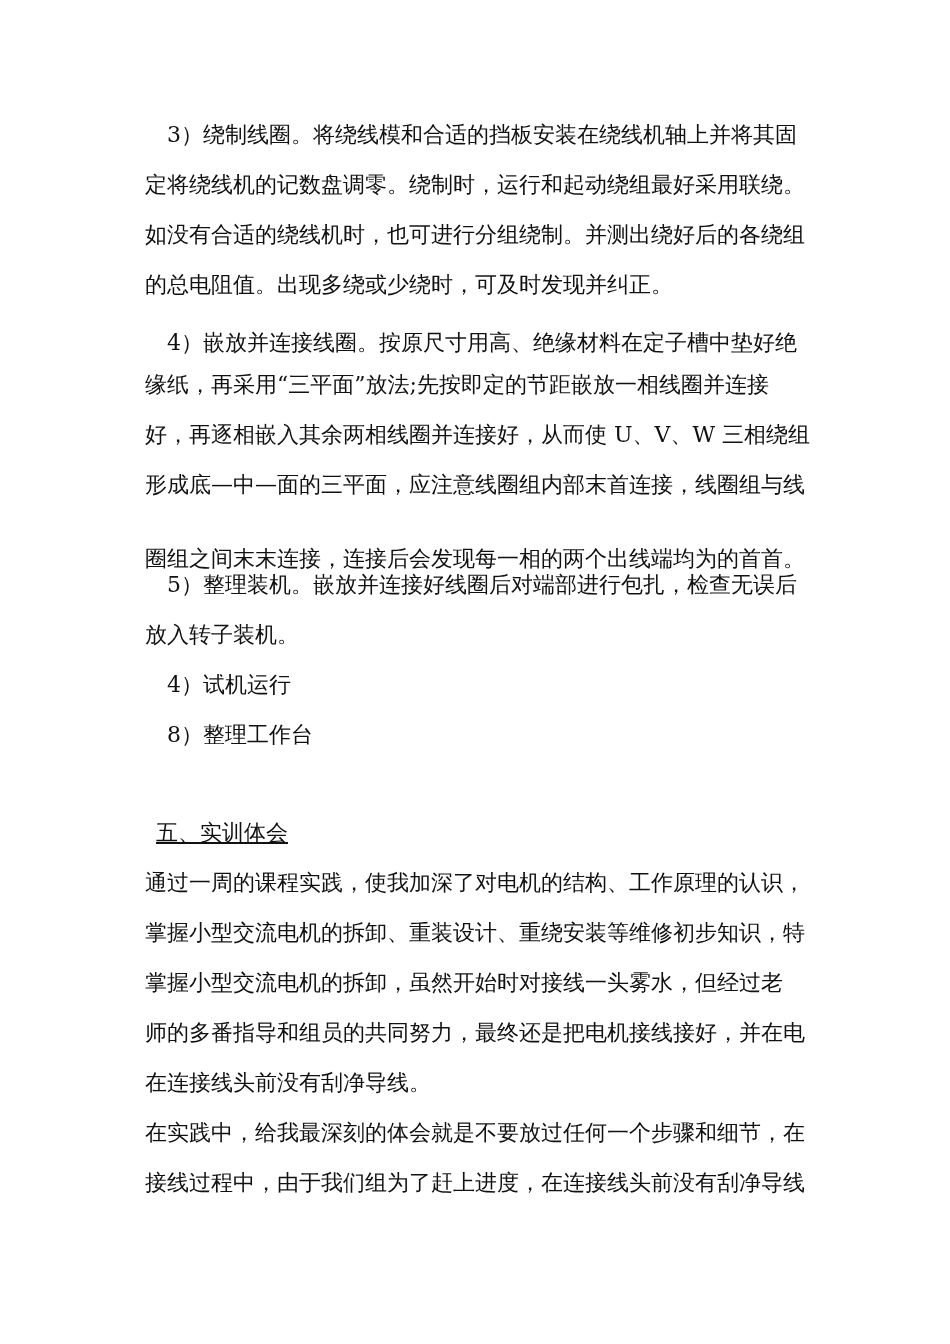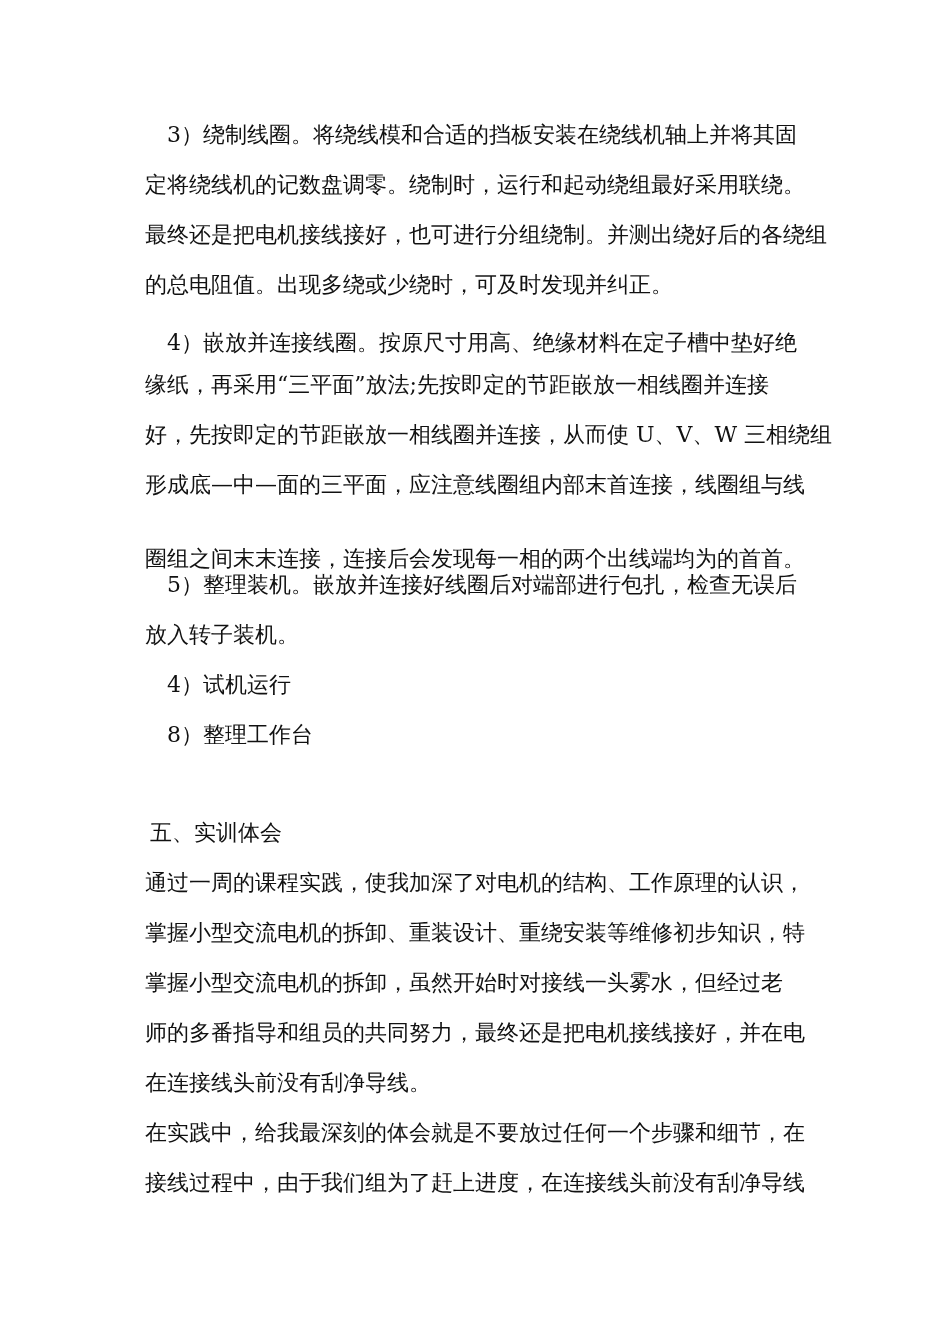--- a/index.html
+++ b/index.html
@@ -7,34 +7,34 @@
   .page {
     position: absolute; left: 145px; top: 0; width: 662px;
     font-family: "DejaVu Serif", "Liberation Serif", serif;
     font-size: 22px; color: #111111;
   }
   .line {
     position: absolute; left: 0; white-space: nowrap;
     height: 30px; line-height: 30px; letter-spacing: 0px; text-align: right;
   }
   .indent { left: 22px; }
-  .heading-indent { left: 5px; }
+  .heading-indent { left: 11px; text-decoration: underline; }
 </style>
 </head>
 <body>
 
 <div class="page">
   <div class="line indent" style="top:120px">3）绕制线圈。将绕线模和合适的挡板安装在绕线机轴上并将其固</div>
   <div class="line" style="top:170px">定将绕线机的记数盘调零。绕制时，运行和起动绕组最好采用联绕。</div>
-  <div class="line" style="top:220px">最终还是把电机接线接好，也可进行分组绕制。并测出绕好后的各绕组</div>
+  <div class="line" style="top:220px">如没有合适的绕线机时，也可进行分组绕制。并测出绕好后的各绕组</div>
   <div class="line" style="top:270px">的总电阻值。出现多绕或少绕时，可及时发现并纠正。</div>
 
   <div class="line indent" style="top:328px">4）嵌放并连接线圈。按原尺寸用高、绝缘材料在定子槽中垫好绝</div>
   <div class="line" style="top:370px">缘纸，再采用“三平面”放法;先按即定的节距嵌放一相线圈并连接</div>
-  <div class="line" style="top:420px">好，先按即定的节距嵌放一相线圈并连接，从而使 U、V、W 三相绕组</div>
+  <div class="line" style="top:420px">好，再逐相嵌入其余两相线圈并连接好，从而使 U、V、W 三相绕组</div>
   <div class="line" style="top:470px">形成底—中—面的三平面，应注意线圈组内部末首连接，线圈组与线</div>
   <div class="line" style="top:544px">圈组之间末末连接，连接后会发现每一相的两个出线端均为的首首。</div>
 
   <div class="line indent" style="top:570px">5）整理装机。嵌放并连接好线圈后对端部进行包扎，检查无误后</div>
   <div class="line" style="top:620px">放入转子装机。</div>
 
   <div class="line indent" style="top:670px">4）试机运行</div>
   <div class="line indent" style="top:720px">8）整理工作台</div>
 
   <div class="line heading-indent" style="top:818px">五、实训体会</div>

